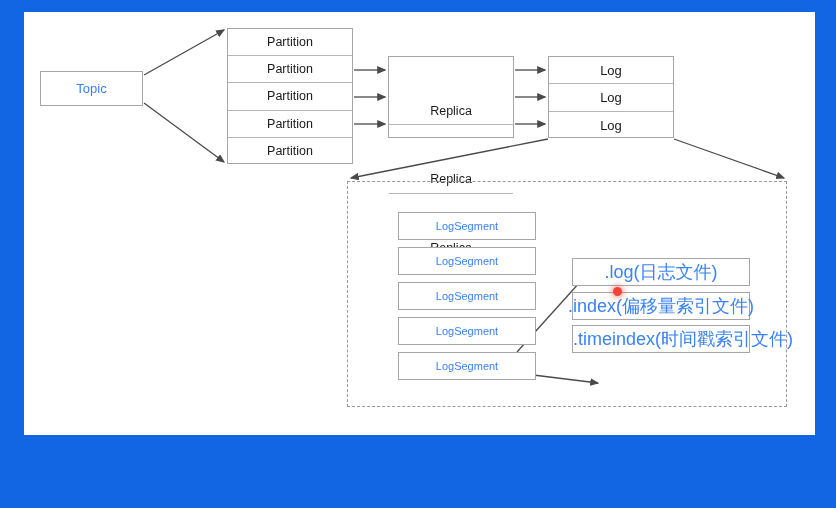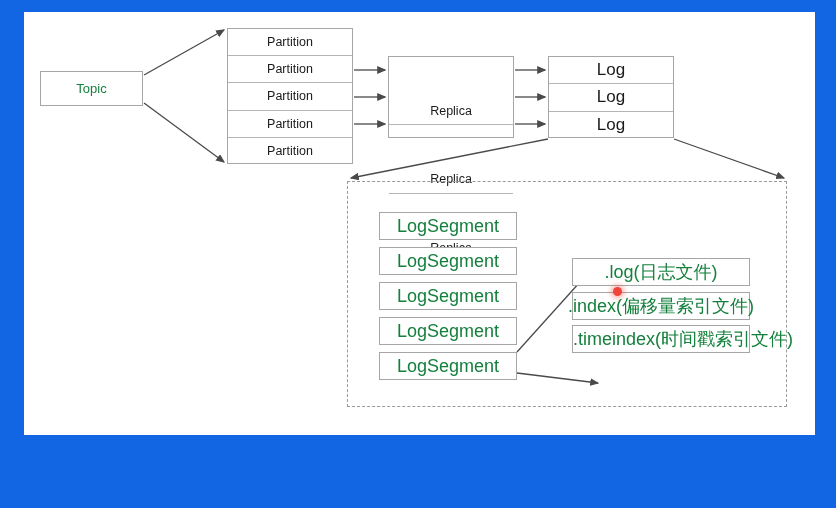--- a/index.html
+++ b/index.html
@@ -32,21 +32,21 @@
     width: 836px;
     height: 508px;
     pointer-events: none;
   }
   
   .node {
     position: absolute;
     box-sizing: border-box;
     background: #ffffff;
     border: 1px solid #a6a6a6;
-    color: #15803d;
+    color: #3b82f6;
     display: flex;
     align-items: center;
     justify-content: center;
     white-space: nowrap;
   }
   .stack {
     position: absolute;
     box-sizing: border-box;
     border: 1px solid #a6a6a6;
     background: #ffffff;
@@ -75,37 +75,37 @@
   #partition-stack .row { height: 27.2px; }
   
   #replica-stack {
     left: 388px; top: 56px; width: 126px; height: 82px;
     font-size: 12.5px;
   }
   #replica-stack .row { height: 27.33px; margin-top: 41px; }
   
   #log-stack {
     left: 548px; top: 56px; width: 126px; height: 82px;
-    font-size: 17px;
+    font-size: 13px;
   }
   #log-stack .row { height: 27.33px; }
 
   
   #segment-container {
     position: absolute;
     left: 347px; top: 181px;
     width: 440px; height: 226px;
     border: 1px dashed #9a9a9a;
     box-sizing: border-box;
     background: transparent;
   }
   
   .logsegment {
-    left: 379px; width: 138px; height: 28px;
-    font-size: 18px;
+    left: 398px; width: 138px; height: 28px;
+    font-size: 11px;
   }
   #ls-0 { top: 212px; }
   #ls-1 { top: 247px; }
   #ls-2 { top: 282px; }
   #ls-3 { top: 317px; }
   #ls-4 { top: 352px; }
 
   
   .filebox {
     left: 572px; width: 178px; height: 28px;

